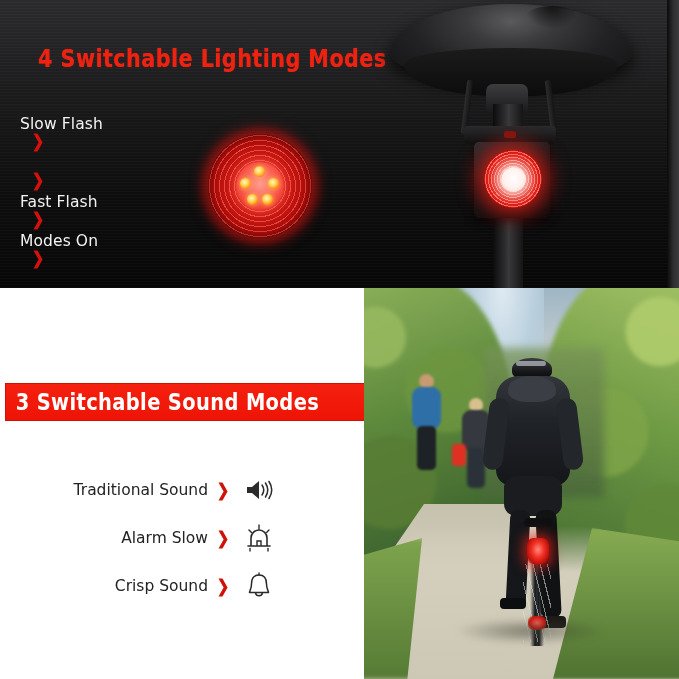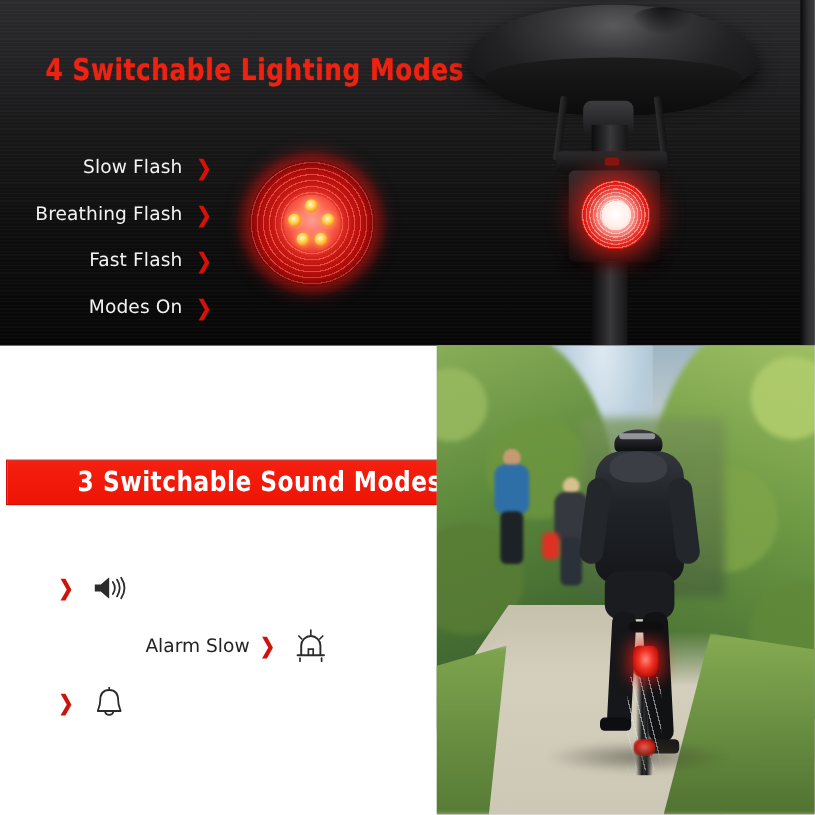--- a/index.html
+++ b/index.html
@@ -16,21 +16,21 @@
     background:linear-gradient(90deg,#0a0a0b 0%,#303032 55%,#3a3a3c 100%);}
 
   .head-red{position:absolute;left:38px;top:44px;width:310px;height:34px;
     color:#EE2211;font-size:25px;font-weight:bold;letter-spacing:.5px;
     font-family:"DejaVu Sans Condensed","Liberation Sans Narrow","Liberation Sans",sans-serif;
     transform:scaleX(.92);transform-origin:left center;white-space:nowrap;
     text-shadow:0 0 1px rgba(238,34,17,.8);}
 
   
   .mode-list{position:absolute;left:20px;top:118px;width:160px;}
-  .mode-row{display:flex;align-items:flex-end;justify-content:flex-end;height:30px;margin-bottom:9px;}
+  .mode-row{display:flex;align-items:flex-start;justify-content:flex-end;height:30px;margin-bottom:9px;flex-direction:column;}
   .mode-label{color:#f2f2f2;font-size:15.5px;white-space:nowrap;
     font-family:"DejaVu Sans","Liberation Sans",sans-serif;letter-spacing:.1px;}
   .chev{width:20px;text-align:center;color:#D6100A;font-size:15px;font-weight:bold;
      margin-left:8px;line-height:1;transform:scaleY(1.15);}
 
   
   .lamp-wrap{position:absolute;left:197px;top:126px;width:126px;height:120px;}
   .lamp-glow{position:absolute;left:0;top:0;width:126px;height:120px;border-radius:50%;
     background:radial-gradient(circle at 50% 50%, rgba(255,40,30,.55) 0%, rgba(200,12,8,.32) 48%, rgba(120,0,0,.10) 70%, rgba(0,0,0,0) 78%);
     filter:blur(1px);}
@@ -75,21 +75,21 @@
       radial-gradient(circle at 50% 50%, #ffe9e6 0%, #ff6a5c 36%, #ef1d12 62%, #b2100a 100%);
     box-shadow:0 0 20px 7px rgba(240,30,20,.75);}
   .light-core{position:absolute;left:149px;top:167px;width:25px;height:25px;border-radius:50%;
     background:radial-gradient(circle at 50% 45%,#ffffff 0%,#fff0ec 55%,#ffc9c0 100%);
     box-shadow:0 0 12px 4px rgba(255,235,230,.9);}
 
   
   .banner{position:absolute;left:5px;top:383px;width:423px;height:38px;
     background:linear-gradient(180deg,#F5200F 0%,#EE1405 100%);
     border:1px solid #d01206;box-sizing:border-box;
-    display:flex;align-items:center;justify-content:center;}
+    display:flex;align-items:center;justify-content:flex-start;}
   .banner-text{color:#ffffff;font-size:23px;font-weight:bold;letter-spacing:.4px;white-space:nowrap;
     font-family:"DejaVu Sans Condensed","Liberation Sans Narrow","Liberation Sans",sans-serif;
     transform:scaleX(.94);}
 
   .sound-list{position:absolute;left:40px;top:466px;width:240px;}
   .sound-row{display:flex;align-items:center;height:48px;margin-bottom:0px;}
   .sound-label{flex:1;text-align:right;color:#232323;font-size:15.5px;white-space:nowrap;
     font-family:"DejaVu Sans","Liberation Sans",sans-serif;}
   .sound-chev{width:30px;text-align:center;color:#CE120C;font-size:15px;font-weight:bold;transform:scaleY(1.15);}
   .sound-icon{width:42px;display:flex;align-items:center;justify-content:center;}
@@ -174,21 +174,20 @@
     <div class="head-red">4 Switchable Lighting Modes</div>
 
     <div class="mode-list">
 
       <div class="mode-row">
         <span class="mode-label">Slow Flash</span>
         <span class="chev">❯</span>
       </div>
 
       <div class="mode-row">
-        <span class="mode-label">Breathing Flash</span>
         <span class="chev">❯</span>
       </div>
 
       <div class="mode-row">
         <span class="mode-label">Fast Flash</span>
         <span class="chev">❯</span>
       </div>
 
       <div class="mode-row">
         <span class="mode-label">Modes On</span>
@@ -229,20 +228,21 @@
     <div class="panel-edge"></div>
   </div>
 
   <div class="banner">
     <span class="banner-text">3 Switchable Sound Modes</span>
   </div>
 
   <div class="sound-list">
 
     <div class="sound-row">
+      <span class="sound-label">Traditional Sound</span>
       <span class="sound-chev">❯</span>
       <span class="sound-icon">
         <svg width="30" height="26" viewBox="0 0 30 26">
           <path d="M3 10 H8 L15 4 V22 L8 16 H3 Z" fill="#2b2b2b"></path>
           <path d="M18 8 Q21.5 13 18 18" stroke="#2b2b2b" stroke-width="1.5" fill="none" stroke-linecap="round"></path>
           <path d="M21.5 6 Q26 13 21.5 20" stroke="#2b2b2b" stroke-width="1.5" fill="none" stroke-linecap="round"></path>
           <path d="M25 4.5 Q30.5 13 25 21.5" stroke="#2b2b2b" stroke-width="1.5" fill="none" stroke-linecap="round"></path>
         </svg>
       </span>
     </div>
@@ -258,20 +258,21 @@
           <line x1="15" y1="1" x2="15" y2="5" stroke="#2b2b2b" stroke-width="1.4" stroke-linecap="round"></line>
           <line x1="5" y1="6" x2="7.5" y2="8.5" stroke="#2b2b2b" stroke-width="1.4" stroke-linecap="round"></line>
           <line x1="25" y1="6" x2="22.5" y2="8.5" stroke="#2b2b2b" stroke-width="1.4" stroke-linecap="round"></line>
           <line x1="6" y1="24.5" x2="6" y2="27" stroke="#2b2b2b" stroke-width="1.4" stroke-linecap="round"></line>
           <line x1="24" y1="24.5" x2="24" y2="27" stroke="#2b2b2b" stroke-width="1.4" stroke-linecap="round"></line>
         </svg>
       </span>
     </div>
 
     <div class="sound-row">
+      <span class="sound-label">Crisp Sound</span>
       <span class="sound-chev">❯</span>
       <span class="sound-icon">
         <svg width="30" height="28" viewBox="0 0 30 28">
           <path d="M15 3 C9.5 3 7.5 7 7.5 12 C7.5 17 5.5 19 5.5 20.5 H24.5 C24.5 19 22.5 17 22.5 12 C22.5 7 20.5 3 15 3 Z" stroke="#2b2b2b" stroke-width="1.5" fill="none" stroke-linejoin="round"></path>
           <line x1="15" y1="1" x2="15" y2="3" stroke="#2b2b2b" stroke-width="1.4" stroke-linecap="round"></line>
           <path d="M11.5 21 A3.6 3.6 0 0 0 18.5 21" stroke="#2b2b2b" stroke-width="1.5" fill="none"></path>
         </svg>
       </span>
     </div>
 

